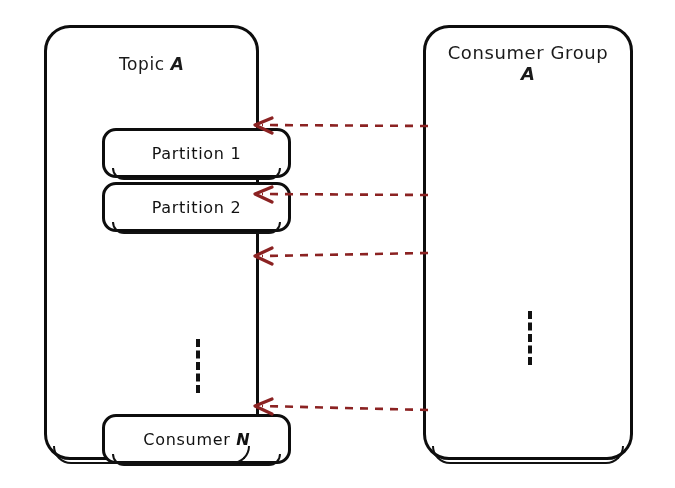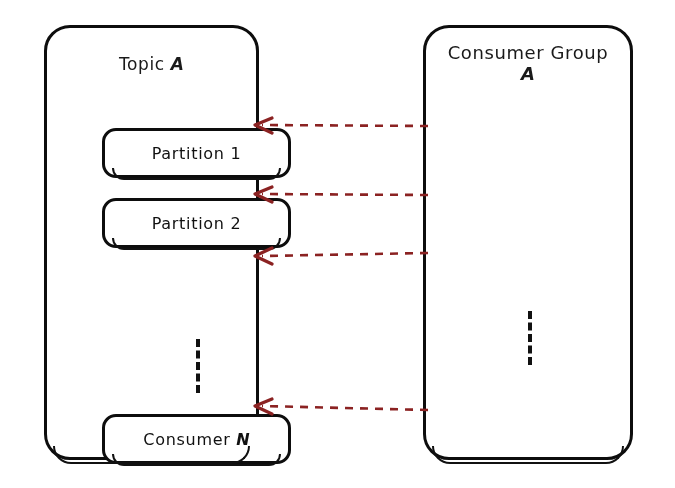--- a/index.html
+++ b/index.html
@@ -113,21 +113,21 @@
   }
 
   
   .box-left {
     left: 55px;
     width: 189px;
     height: 50px;
   }
 
   .row-1 { top: 100px; }
-  .row-2 { top: 170px; }
+  .row-2 { top: 154px; }
   .row-3 { top: 239px; }
   .row-n { top: 386px; }
 
   
   .vdots {
     position: absolute;
     width: 0;
     border-left: 4px dashed #111111;
     height: 54px;
   }

